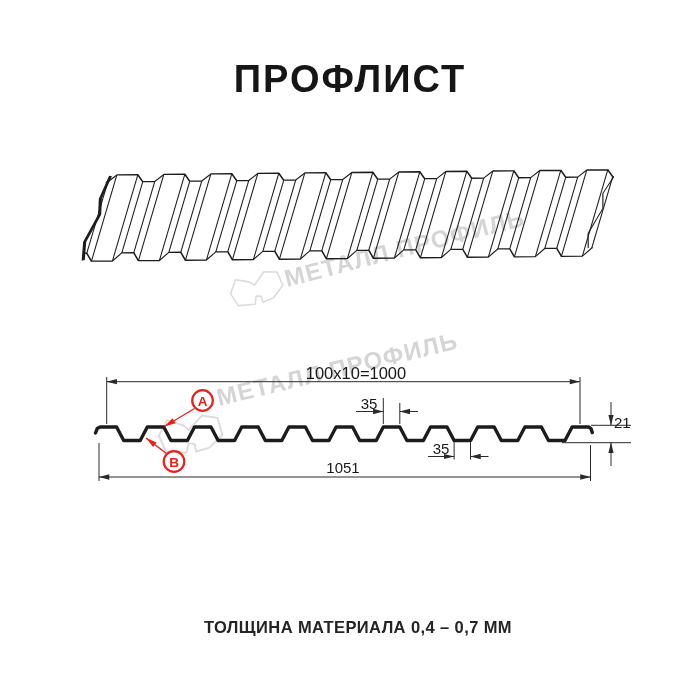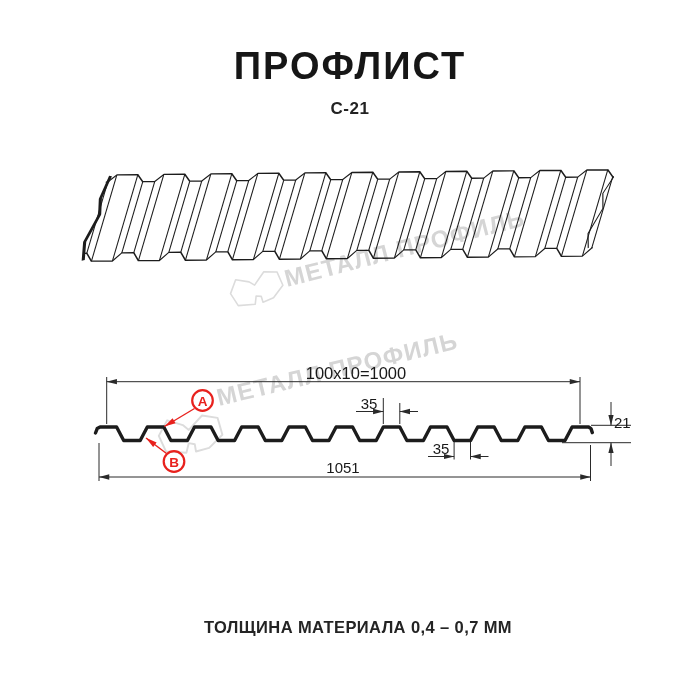--- a/index.html
+++ b/index.html
@@ -1,37 +1,36 @@
 <!DOCTYPE html>
 <html><head>
 <meta charset="utf-8">
 <style>
   html,body{margin:0;padding:0;background:#fff;}
   .canvas{position:relative;width:700px;height:700px;background:#fff;overflow:hidden;
           font-family:"Liberation Sans", sans-serif;}
-  .title{position:absolute;left:0;top:45px;width:700px;text-align:center;
+  .title{position:absolute;left:0;top:58px;width:700px;text-align:center;
          font-size:38px;font-weight:800;letter-spacing:2px;color:#161616;}
   .subtitle{position:absolute;left:0;top:99px;width:700px;text-align:center;
          font-size:17px;font-weight:700;letter-spacing:0.5px;color:#222;}
   .footer{position:absolute;left:8px;top:618px;width:700px;text-align:center;
          font-size:16.5px;font-weight:700;letter-spacing:0.4px;color:#242424;}
   svg{position:absolute;left:0;top:0;}
   .dimtxt{font-family:"Liberation Sans",sans-serif;font-size:15px;fill:#191919;}
   .dimtxt-big{font-family:"Liberation Sans",sans-serif;font-size:16.5px;fill:#191919;}
   .wmtxt{font-family:"Liberation Sans",sans-serif;font-weight:bold;font-size:24px;
          letter-spacing:1.2px;fill:#d5d5d5;}
   .redtxt{font-family:"Liberation Sans",sans-serif;font-size:13.5px;font-weight:700;fill:#e8211d;}
 </style>
 </head>
 <body>
 
 <div class="canvas">
 
   <div class="title">ПРОФЛИСТ</div>
-  <div class="subtitle">С-21</div>
 
   <svg width="700" height="700" viewBox="0 0 700 700">
     <defs>
       <marker id="ar" viewBox="0 0 10 6" markerWidth="11" markerHeight="6.6" refX="9.6" refY="3" orient="auto-start-reverse" markerUnits="userSpaceOnUse">
         <path d="M0.3,0.6 L9.8,3 L0.3,5.4 Z" fill="#2a2a2a"></path>
       </marker>
       <marker id="arr" viewBox="0 0 10 6" markerWidth="12" markerHeight="7.2" refX="9.6" refY="3" orient="auto-start-reverse" markerUnits="userSpaceOnUse">
         <path d="M0.3,0.6 L9.8,3 L0.3,5.4 Z" fill="#e8211d"></path>
       </marker>
       <polygon id="wm-logo" points="230,290 237,277 250,281 255,285 266,273 279,275 283,289 272,300 261,303 260,297 255,296 253,304 236,303" fill="none" stroke="#dcdcdc" stroke-width="1.6" stroke-linejoin="round"></polygon>

